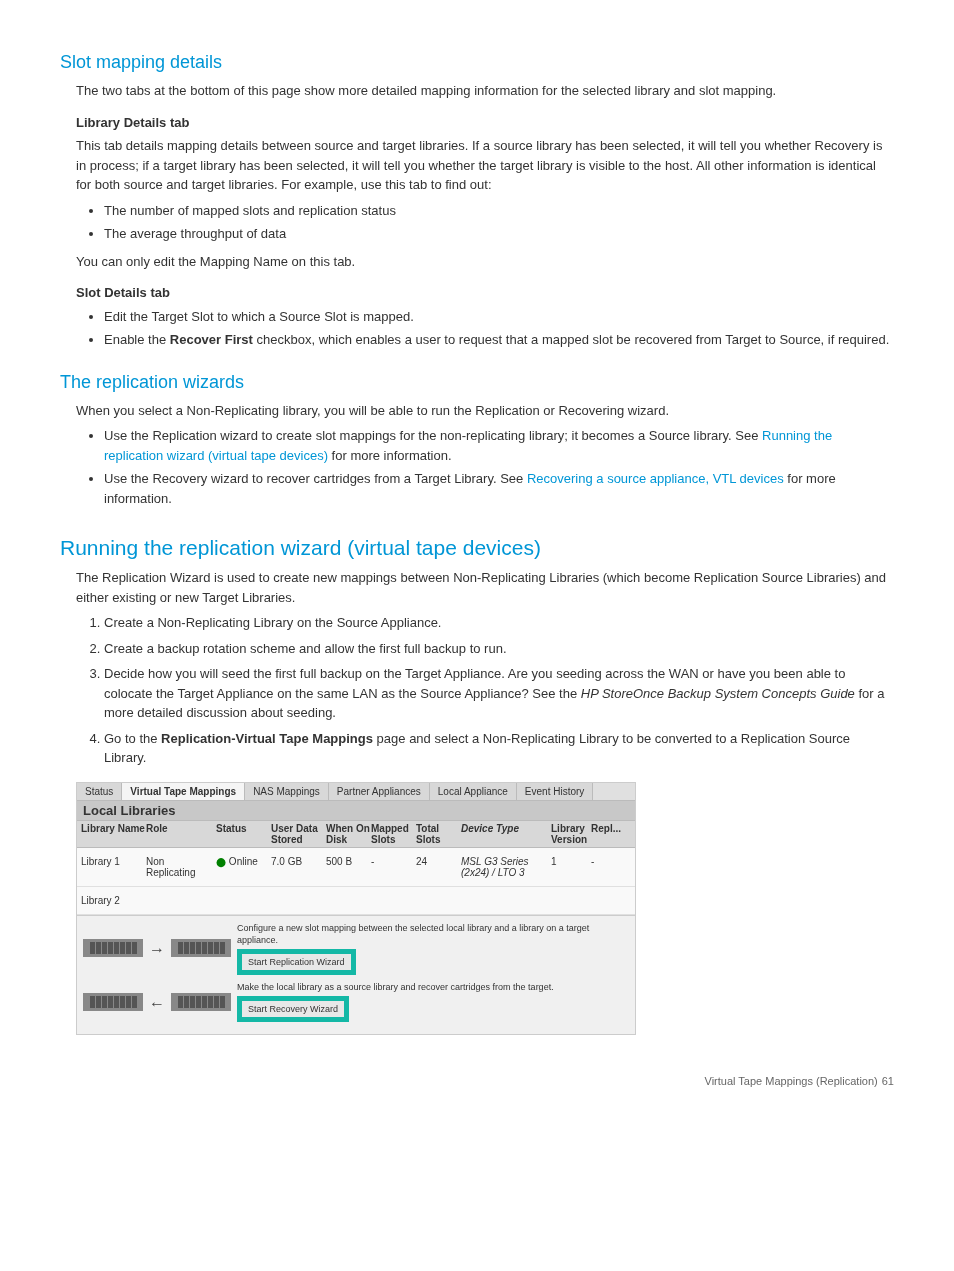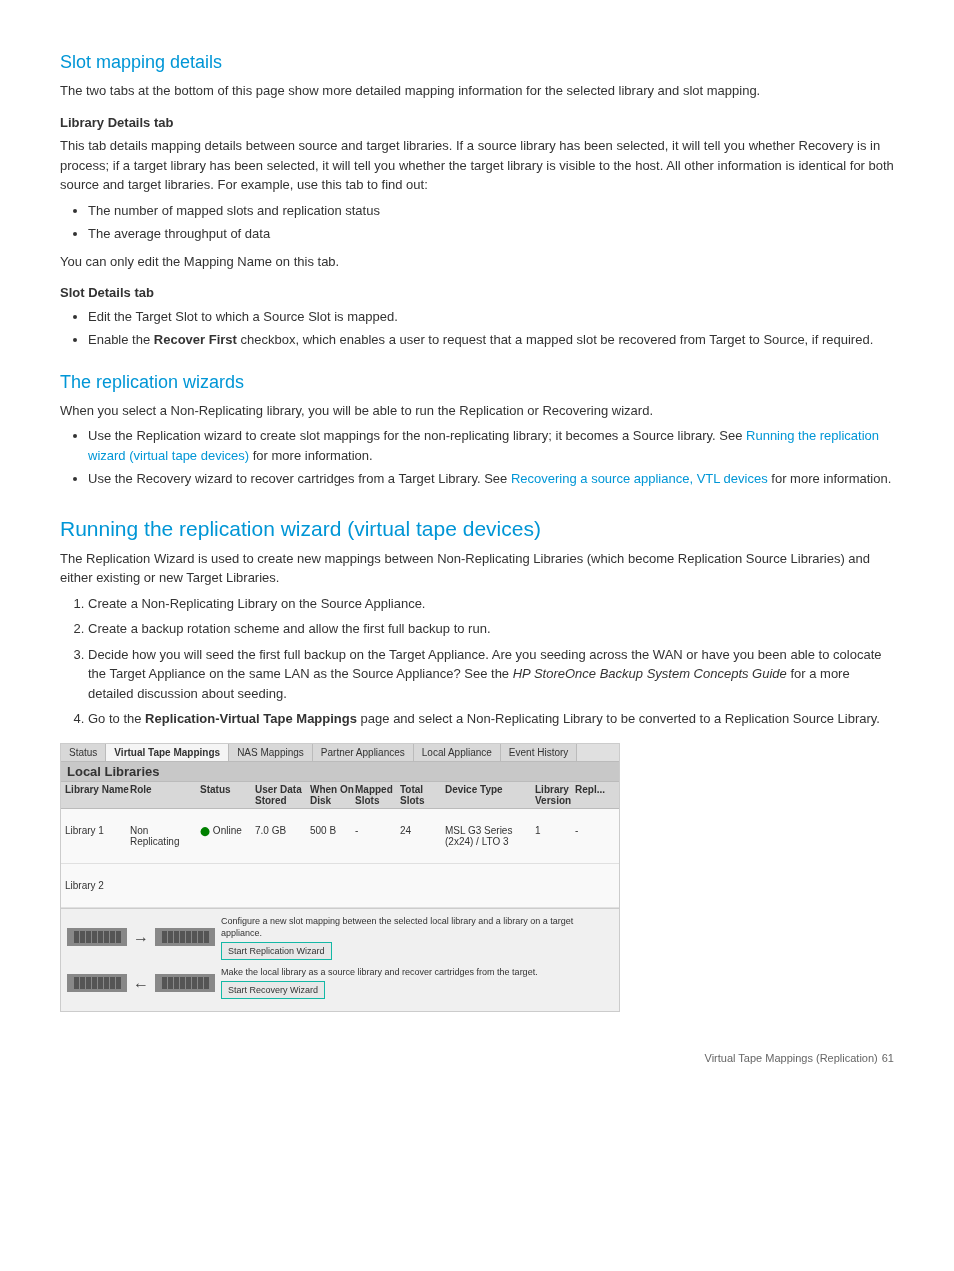--- a/index.html
+++ b/index.html
@@ -99,33 +99,33 @@
     .table-header {
       display: flex;
       background: #d8d8d8;
       border-bottom: 1px solid #bbb;
       padding: 2px 4px;
       font-weight: bold;
       font-size: 10px;
     }
     .table-row {
       display: flex;
-      padding: 16px 4px;
+      padding: 8px 4px;
       border-bottom: 1px solid #e0e0e0;
       background: #f9f9f9;
       font-size: 10px;
     }
     .col-name { width: 65px; }
     .col-role { width: 70px; }
     .col-status { width: 55px; }
     .col-user { width: 55px; }
     .col-size { width: 45px; }
     .col-mapped { width: 45px; }
     .col-total { width: 45px; }
-    .col-device { width: 90px; }
+    .col-device { width: 90px; font-style: italic; }
     .col-libver { width: 40px; }
     .col-repl { width: 30px; }
 
     .status-online {
       color: #008000;
       font-size: 9px;
     }
 
     .library2-section {
       background: #f0f0f0;
@@ -170,29 +170,29 @@
     .wizard-info {
       flex: 1;
       font-size: 9px;
       color: #333;
       line-height: 1.4;
     }
 
     .wizard-btn {
       display: inline-block;
       background: #e8e8e8;
-      border: 1px solid #14b8a6;
+      border: 5px solid #14b8a6;
       padding: 2px 6px;
       font-size: 9px;
       margin-top: 2px;
       cursor: pointer;
     }
 
     .content-body {
-      margin-left: 0;
+      margin-left: 16px;
     }
   </style>
 </head>
 <body>
 
 <h2 class="section-heading">Slot mapping details</h2>
 
 <div class="content-body">
   <p>The two tabs at the bottom of this page show more detailed mapping information for the selected library and slot mapping.</p>
 

